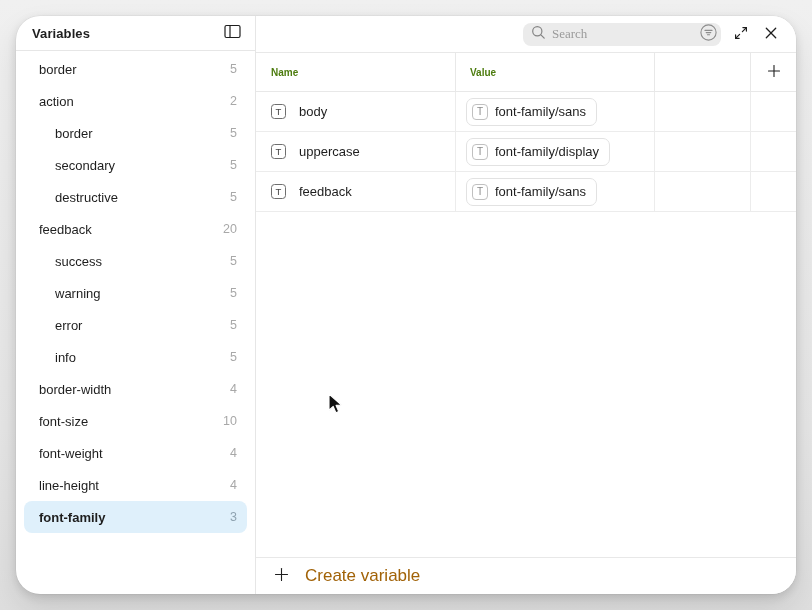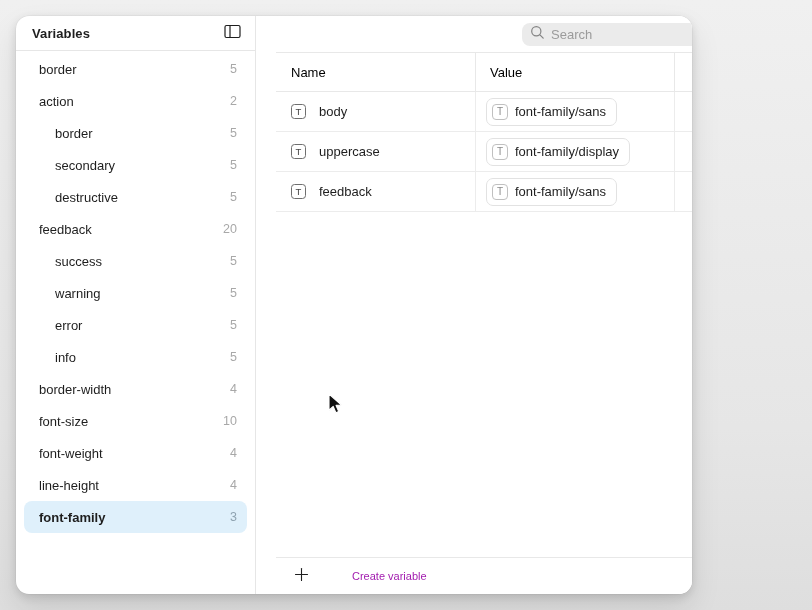--- a/index.html
+++ b/index.html
@@ -5,24 +5,24 @@
   * { box-sizing: border-box; margin: 0; padding: 0; }
   html,body { width: 812px; height: 610px; }
   body {
     font-family: "Liberation Sans", sans-serif;
     background: linear-gradient(180deg, #f0f0f0 0%, #e6e6e6 70%, #dedede 100%);
     position: relative;
     overflow: hidden;
     color: #1e1e1e;
   }
   .window {
-    position: absolute; left: 16px; top: 16px; width: 676px; height: 578px;
-    background: #ffffff; border-radius: 13px;
+    position: absolute; left: 16px; top: 16px; width: 780px; height: 578px;
+    background: #ffffff; border-radius: 24px;
     box-shadow: 0 0 0 0.5px rgba(0,0,0,0.06), 0 3px 10px rgba(0,0,0,0.12), 0 14px 30px rgba(0,0,0,0.10);
-    display: flex; overflow: hidden; gap: 20px;
+    display: flex; overflow: hidden;
   }
   
   .sidebar { width: 240px; min-width: 240px; border-right: 1px solid #e6e6e6; display: flex; flex-direction: column; }
   .sidebar-header { height: 35px; min-height:35px; border-bottom: 1px solid #e6e6e6;
     display: flex; align-items: center; justify-content: space-between; padding: 0 11px 0 16px; }
   .sidebar-title { font-size: 13px; font-weight: 600; letter-spacing: .1px; }
   .icon-btn { display: flex; align-items: center; justify-content: center; width: 24px; height: 24px; border-radius: 5px; cursor: default; background: transparent; border: none; }
   .sidebar-list { flex: 1; padding: 2px 8px 0 8px; overflow: hidden; }
   .side-item { height: 32px; display: flex; align-items: center; padding: 0 10px 0 15px; border-radius: 8px; font-size: 13px; }
   .side-item .lbl { color: #1e1e1e; }
@@ -30,48 +30,48 @@
   .side-item--sub { padding-left: 31px; }
   .side-item--selected { background: #dff0fb; align-items: center; }
   .side-item--selected .lbl { font-weight: 600; }
   .side-item--selected .count { color: #8fa3b1; }
   
   .main { flex: 1; display: flex; flex-direction: column; background: #fff; }
   .main-header { height: 36px; min-height: 36px; display: flex; align-items: center; justify-content: flex-end; padding-right: 13px; }
   .search-field { width: 198px; height: 23px; background: #ebebeb; border-radius: 8px;
     display: flex; align-items: center; padding: 0 2px 0 8px; }
   .search-field input { border: none; outline: none; background: transparent; flex: 1; min-width: 0;
-    font-family: Liberation Sans, sans-serif; font-size: 13px; color: #1e1e1e; margin-left: 6px; }
+    font-family: Liberation Serif, serif; font-size: 13px; color: #1e1e1e; margin-left: 6px; }
   .search-field input::placeholder { color: #9b9b9b; }
   .filter-btn { width: 21px; height: 21px; margin-left: auto; }
   .expand-btn { margin-left: 8px; }
   .close-btn { margin-left: 6px; }
   
   .table-header { height: 40px; min-height: 40px; border-top: 1px solid #e8e8e8; border-bottom: 1px solid #e8e8e8; display: flex; }
-  .th { display: flex; align-items: center; font-size: 13px; font-weight: 400; color: #000000; }
+  .th { display: flex; align-items: center; font-size: 10px; font-weight: 700; color: #4d7c0f; }
   .col-name  { width: 200px; border-right: 1px solid #e8e8e8; padding-left: 15px; }
   .col-value { width: 199px; border-right: 1px solid #e8e8e8; padding-left: 14px; }
   .col-c3    { width: 96px;  border-right: 1px solid #e8e8e8; }
   .col-c4    { flex: 1; display: flex; align-items: center; justify-content: center; }
   .trow { height: 40px; min-height: 40px; display: flex; border-bottom: 1px solid #ececec; }
   .cell { display: flex; align-items: center; }
   .cell.cname  { width: 200px; border-right: 1px solid #ececec; padding-left: 15px; gap: 13px; }
   .cell.cvalue { width: 199px; border-right: 1px solid #ececec; padding-left: 10px; }
   .cell.c3     { width: 96px; border-right: 1px solid #ececec; }
   .cell.c4     { flex: 1; }
   .ticon { width: 15px; height: 15px; min-width: 15px; border: 1px solid #6e6e6e; border-radius: 3.5px;
     display: flex; align-items: center; justify-content: center;
     font-size: 9.5px; font-weight: 500; color: #444; line-height: 1; }
   .ticon--gray { width: 16px; height: 16px; min-width: 16px; border-color: #c0c0c0; color: #8b8b8b; font-size: 10px; border-radius: 4px; }
   .nm, .pv { font-size: 13px; color: #1e1e1e; }
   .pill { display: inline-flex; align-items: center; height: 28px; border: 1px solid #e2e2e2; border-radius: 7px;
     padding: 0 10px 0 5px; gap: 7px; background: #fff; }
   .spacer { flex: 1; }
   .footer { height: 37px; min-height: 37px; border-top: 1px solid #e8e8e8; display: flex; align-items: center; padding-left: 13px; gap: 12px; }
-  .footer .create-lbl { font-size: 11px; color: #a21caf; margin-left: 27px; }
+  .footer .create-lbl { font-size: 17px; color: #a16207; }
   
   .cursor { position: absolute; left: 326px; top: 393px; pointer-events: none; }
 </style>
 </head>
 <body>
 
 <div class="window">
 
   <div class="sidebar">
     <div class="sidebar-header">

